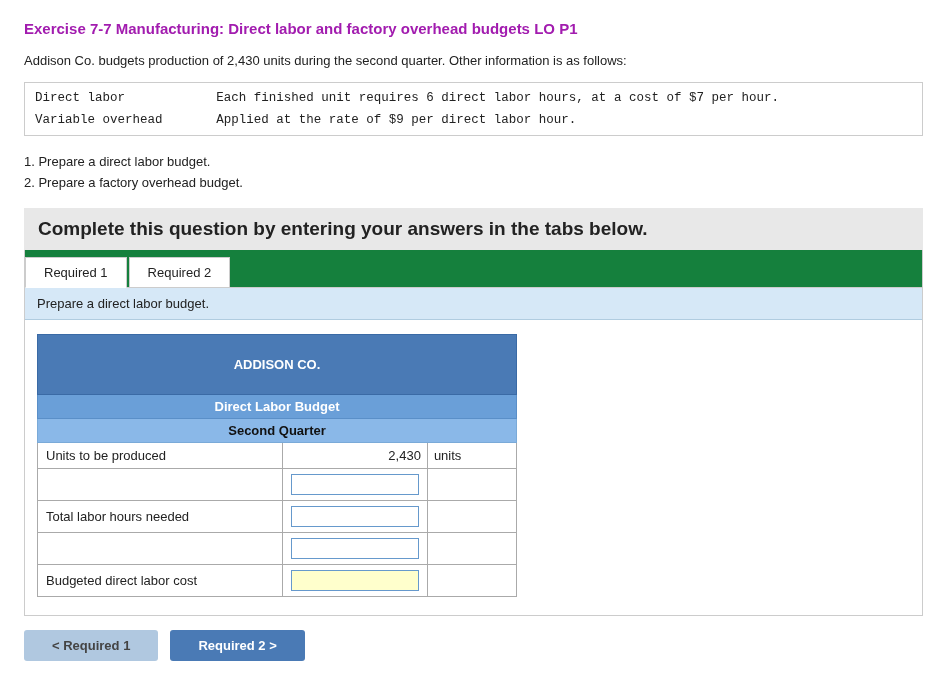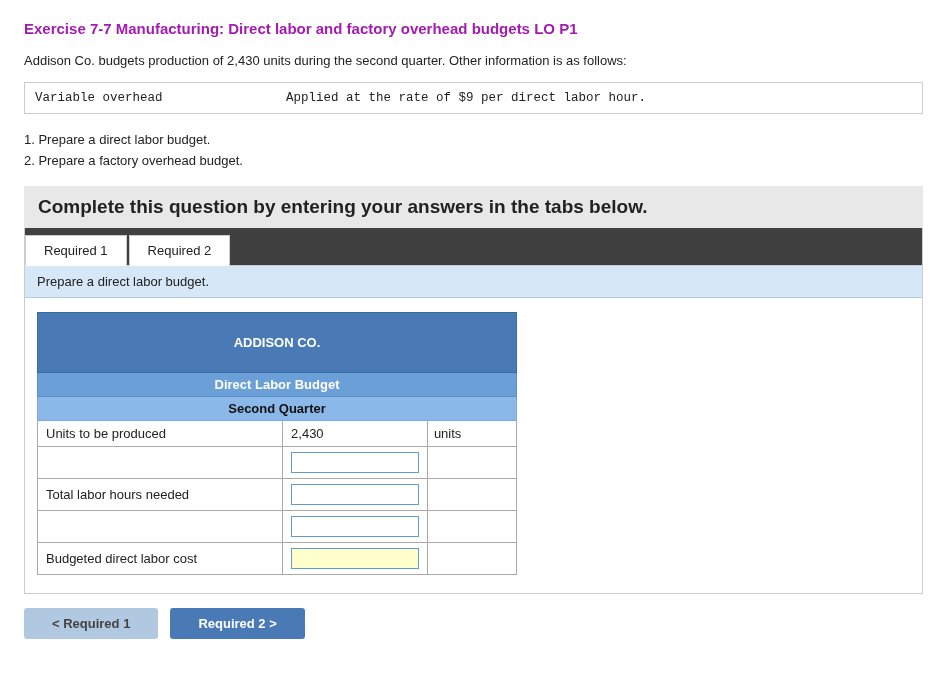--- a/index.html
+++ b/index.html
@@ -48,21 +48,22 @@
       font-weight: bold;
       margin-bottom: 0;
     }
     .tabs-area {
       border: 1px solid #ccc;
       border-top: none;
     }
     .tabs-header {
       display: flex;
       border-bottom: 1px solid #ccc;
-      background: #404040;
+      background: #15803d;
+      align-items: center;
     }
     .tab {
       padding: 7px 18px;
       border: 1px solid #ccc;
       border-bottom: none;
       background: #fff;
       cursor: pointer;
       font-size: 13px;
       margin-right: 2px;
       margin-top: 6px;
@@ -177,20 +178,24 @@
   </style>
 </head>
 <body>
 
 <h1 class="exercise-title">Exercise 7-7 Manufacturing: Direct labor and factory overhead budgets LO P1</h1>
 
 <p class="intro-text">Addison Co. budgets production of 2,430 units during the second quarter. Other information is as follows:</p>
 
 <table class="info-table">
   <tbody id="info-tbody">
+      <tr>
+      <td class="label-cell">Direct labor</td>
+      <td>Each finished unit requires 6 direct labor hours, at a cost of $7 per hour.</td>
+    </tr>
       <tr>
       <td class="label-cell">Variable overhead</td>
       <td>Applied at the rate of $9 per direct labor hour.</td>
     </tr>
     </tbody>
 </table>
 
 <div class="instructions" id="instructions-div">
     <p>1. Prepare a direct labor budget.</p>
     <p>2. Prepare a factory overhead budget.</p>
@@ -212,21 +217,21 @@
               <td colspan="3">ADDISON CO.</td>
             </tr>
             <tr class="subheader-row">
               <td colspan="3">Direct Labor Budget</td>
             </tr>
             <tr class="quarter-row">
               <td colspan="3">Second Quarter</td>
             </tr>
             <tr class="data-row">
         <td class="label-cell">Units to be produced</td>
-        <td class="value-cell" style="text-align:left;padding-right:6px;">2,430</td>
+        <td class="value-cell" style="text-align:right;padding-right:6px;">2,430</td>
         <td class="unit-cell">units</td>
       </tr>
             <tr class="data-row">
         <td class="label-cell"></td>
         <td class="value-cell"><input class="input-field" type="text" value="" style=""></td>
         <td class="unit-cell"></td>
       </tr>
             <tr class="data-row">
         <td class="label-cell">Total labor hours needed</td>
         <td class="value-cell"><input class="input-field" type="text" value="" style=""></td>

